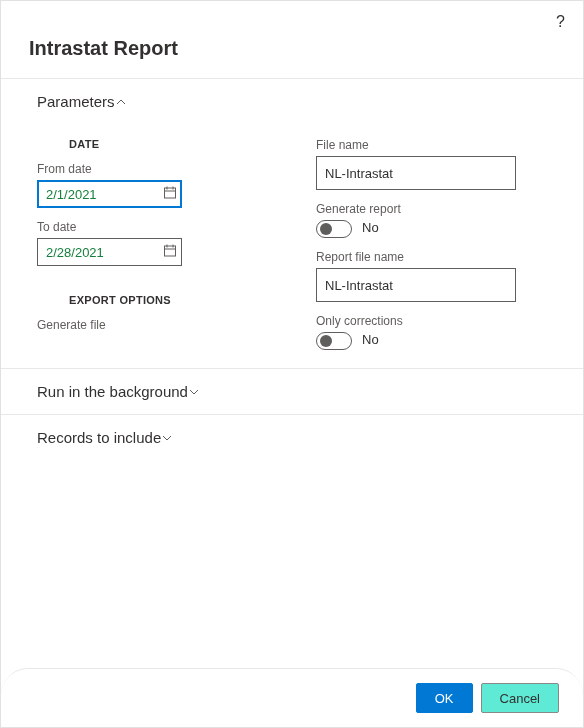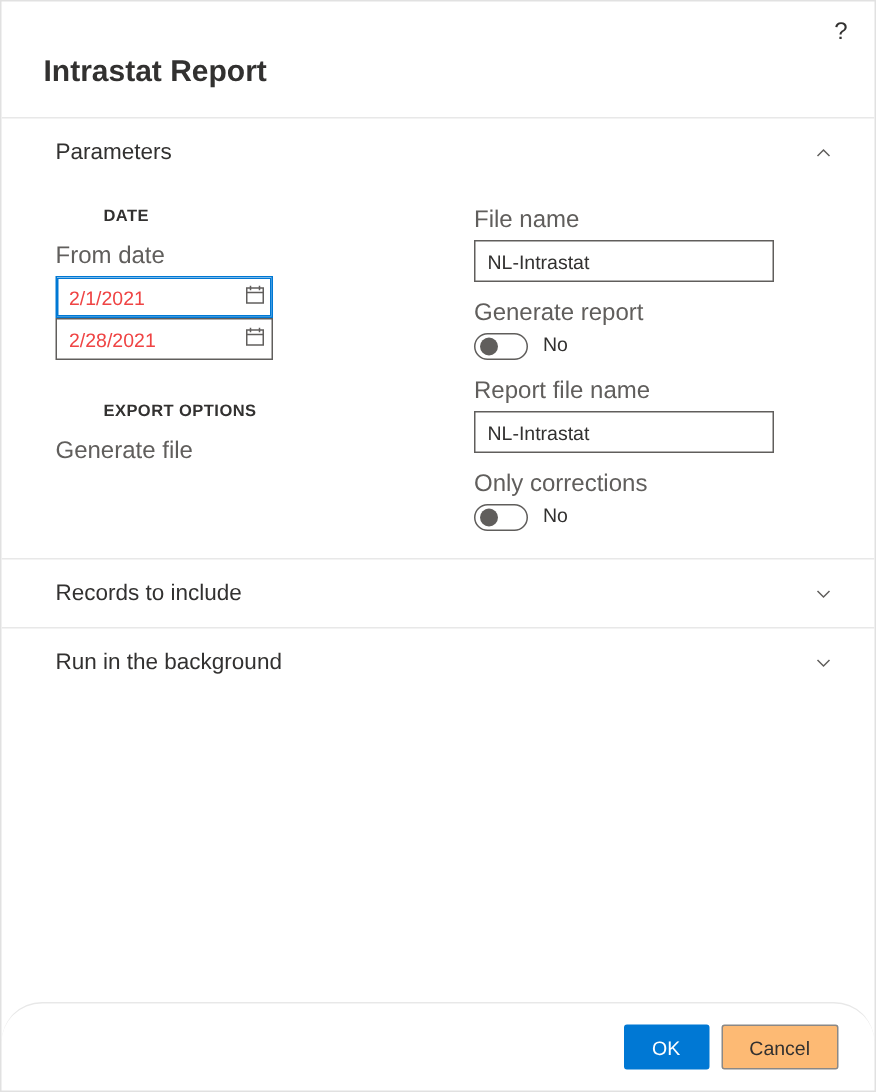--- a/index.html
+++ b/index.html
@@ -34,21 +34,20 @@
   .content {
     flex: 1 1 auto;
     overflow: auto;
   }
   .section {
     border-top: 1px solid #e8e8e8;
   }
   .section-header {
     display: flex;
     align-items: center;
-    justify-content: space-between;
     padding: 14px 28px 14px 36px;
     cursor: pointer;
   }
   .section-header .title {
     font-size: 15px;
     font-weight: 400;
   }
   .chevron svg { display: block; }
   .section-body {
     padding: 0 36px 18px 36px;
@@ -58,21 +57,21 @@
   .col { flex: 1 1 0; }
   .subhead {
     font-size: 11px;
     font-weight: 700;
     letter-spacing: 0.3px;
     color: #323130;
     margin: 14px 0 8px 0;
     padding-left: 32px;
   }
   .field-label {
-    font-size: 16px;
+    font-size: 12px;
     color: #605e5c;
     margin: 12px 0 4px 0;
   }
   .date-input {
     position: relative;
     width: 145px;
     height: 28px;
     border: 1px solid #605e5c;
     display: flex;
     align-items: center;
@@ -82,36 +81,36 @@
     box-shadow: inset 0 0 0 1px #0078d4;
   }
   .date-input input {
     border: none;
     outline: none;
     height: 100%;
     width: 100%;
     padding: 0 26px 0 8px;
     font-size: 13px;
     font-family: inherit;
-    color: #ef4444;
+    color: #15803d;
     background: transparent;
   }
   .date-input .cal-btn {
     position: absolute;
     right: 4px;
     top: 50%;
     transform: translateY(-50%);
     cursor: pointer;
     color: #605e5c;
   }
   .text-input {
     width: 200px;
     height: 28px;
     border: 1px solid #605e5c;
-    padding: 4px 8px;
+    padding: 16px 8px;
     font-size: 13px;
     font-family: inherit;
     color: #323130;
     outline: none;
   }
   .toggle-row {
     display: flex;
     align-items: flex-start;
     gap: 10px;
     margin-top: 4px;
@@ -150,21 +149,21 @@
     font-family: inherit;
     border-radius: 2px;
     cursor: pointer;
   }
   .btn-primary {
     background: #0078d4;
     color: #fff;
     border: 1px solid #0078d4;
   }
   .btn-default {
-    background: #fdba74;
+    background: #5eead4;
     color: #323130;
     border: 1px solid #8a8886;
   }
 </style>
 </head>
 <body>
 
 <div class="dialog">
 
   <span class="help-icon">?</span>
@@ -193,20 +192,21 @@
             <span class="cal-btn">
               <svg width="14" height="14" viewBox="0 0 14 14">
                   <rect x="1.5" y="2.5" width="11" height="10" stroke="#605e5c" fill="none"></rect>
                   <line x1="1.5" y1="5.5" x2="12.5" y2="5.5" stroke="#605e5c"></line>
                   <line x1="4" y1="1" x2="4" y2="4" stroke="#605e5c"></line>
                   <line x1="10" y1="1" x2="10" y2="4" stroke="#605e5c"></line>
                 </svg>
             </span>
           </div>
 
+          <div class="field-label">To date</div>
           <div class="date-input">
             <input type="text" value="2/28/2021" style="">
             <span class="cal-btn">
               <svg width="14" height="14" viewBox="0 0 14 14">
                   <rect x="1.5" y="2.5" width="11" height="10" stroke="#605e5c" fill="none"></rect>
                   <line x1="1.5" y1="5.5" x2="12.5" y2="5.5" stroke="#605e5c"></line>
                   <line x1="4" y1="1" x2="4" y2="4" stroke="#605e5c"></line>
                   <line x1="10" y1="1" x2="10" y2="4" stroke="#605e5c"></line>
                 </svg>
             </span>
@@ -239,40 +239,40 @@
               </div>
             <span class="toggle-label">No</span>
           </div>
         </div>
 
       </div>
     </div>
 
     <div class="section">
       <div class="section-header">
+        <span class="title">Run in the background</span>
+        <span class="chevron">
+          <svg width="12" height="12" viewBox="0 0 12 12">
+              <path d="M2 4 L6 8 L10 4" stroke="#605e5c" stroke-width="1" fill="none"></path>
+            </svg>
+        </span>
+      </div>
+    </div>
+
+    <div class="section">
+      <div class="section-header">
         <span class="title">Records to include</span>
         <span class="chevron">
           <svg width="12" height="12" viewBox="0 0 12 12">
               <path d="M2 4 L6 8 L10 4" stroke="#605e5c" stroke-width="1" fill="none"></path>
             </svg>
         </span>
       </div>
     </div>
 
-    <div class="section">
-      <div class="section-header">
-        <span class="title">Run in the background</span>
-        <span class="chevron">
-          <svg width="12" height="12" viewBox="0 0 12 12">
-              <path d="M2 4 L6 8 L10 4" stroke="#605e5c" stroke-width="1" fill="none"></path>
-            </svg>
-        </span>
-      </div>
-    </div>
-
   </div>
 
   <div class="footer">
     <button class="btn btn-primary">OK</button>
     <button class="btn btn-default">Cancel</button>
   </div>
 
 </div>
 
 </body></html>

